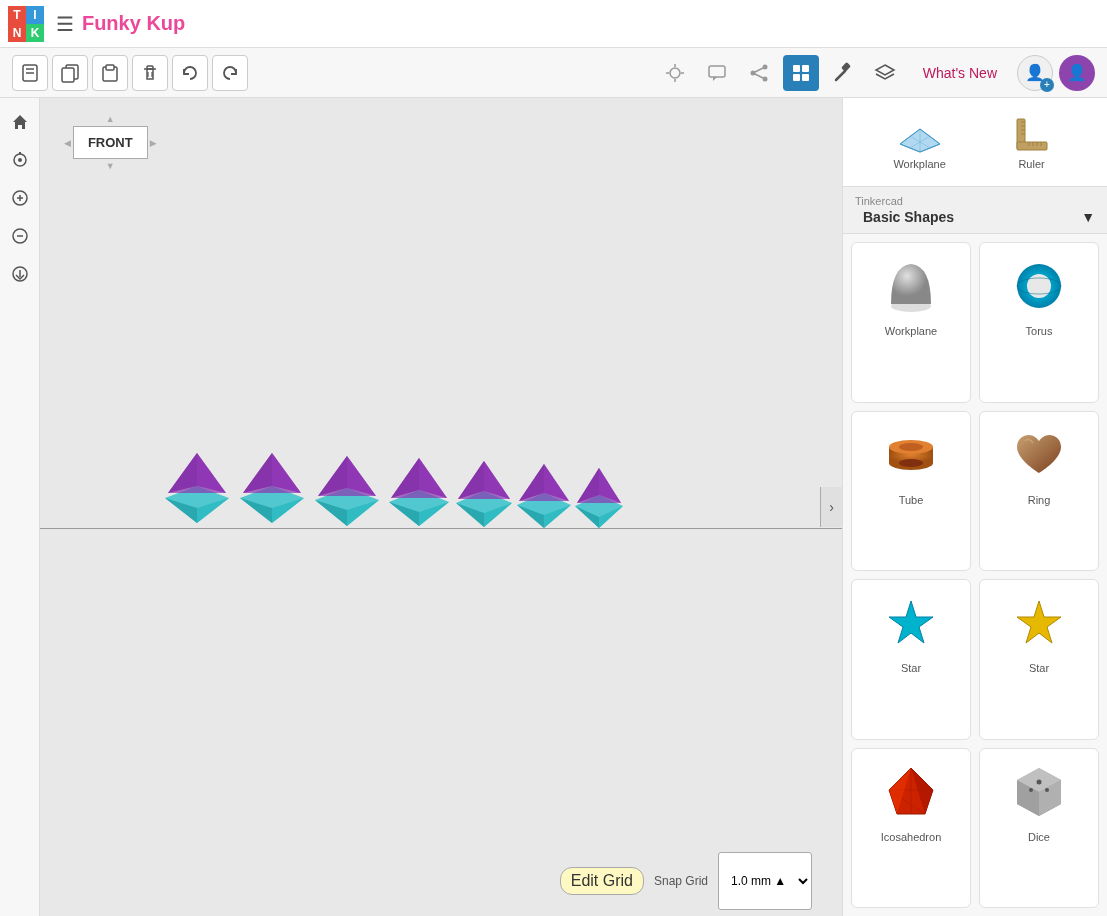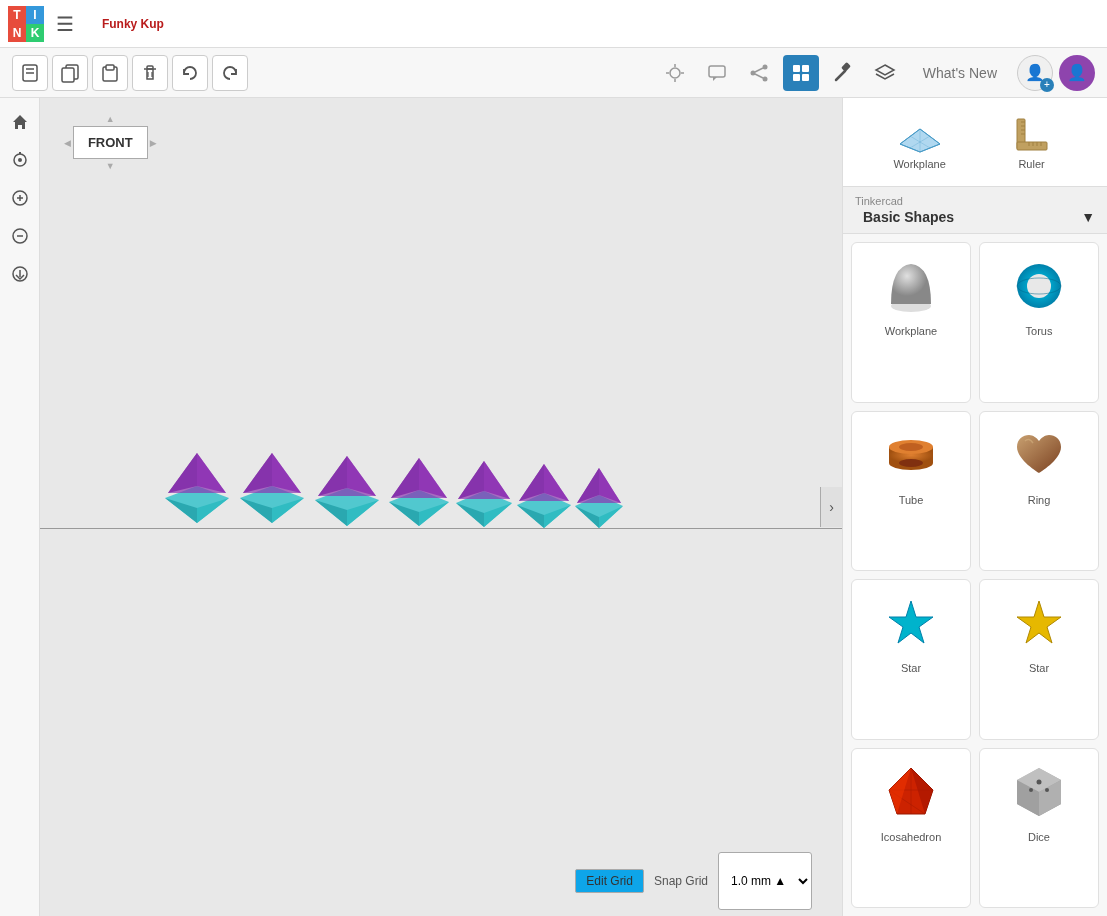--- a/index.html
+++ b/index.html
@@ -24,21 +24,21 @@
       font-weight: bold;
       font-size: 11px;
       line-height: 18px;
       text-align: center;
     }
     .logo-cell { display: flex; align-items: center; justify-content: center; color: #fff; font-weight: 900; font-size: 12px; }
     .logo-t1 { background: #e74c3c; }
     .logo-i  { background: #3498db; }
     .logo-n  { background: #e74c3c; }
     .logo-k  { background: #2ecc71; }
-    #project-title { font-size: 12px; font-weight: bold; color: #b91c1c; margin-left: 20px; }
+    #project-title { font-size: 20px; font-weight: bold; color: #ec4899; margin-left: 0; }
 
     
     #toolbar {
       display: flex;
       align-items: center;
       background: #f7f7f7;
       height: 50px;
       border-bottom: 1px solid #ddd;
       padding: 0 12px;
       gap: 4px;
@@ -63,21 +63,21 @@
       font-size: 18px;
       color: #555;
       border: none;
       background: transparent;
     }
     .toolbar-icon-btn.active { background: #2980b9; color: #fff; }
     #whats-new-btn {
       padding: 6px 14px;
       background: transparent;
       border: none;
-      color: #737373;
+      color: #be185d;
       font-size: 14px;
       cursor: pointer;
       border-radius: 4px;
     }
     #add-user-btn {
       width: 36px; height: 36px;
       display: flex; align-items: center; justify-content: center;
       border-radius: 50%;
       background: #f0f0f0;
       border: 1px solid #ccc;
@@ -185,24 +185,24 @@
       position: absolute;
       bottom: 0;
       right: 30px;
       display: flex;
       align-items: center;
       gap: 10px;
       padding: 6px 0;
     }
     .bottom-btn {
       padding: 4px 10px;
-      background: #0ea5e9;
+      background: #fef9c3;
       border: 1px solid #aaa;
-      border-radius: 2px;
-      font-size: 12px;
+      border-radius: 12px;
+      font-size: 16px;
       color: #333;
       cursor: pointer;
     }
     .snap-label { font-size: 12px; color: #555; }
     .snap-select {
       padding: 20px 8px;
       border: 1px solid #aaa;
       border-radius: 3px;
       font-size: 12px;
       background: #fff;

